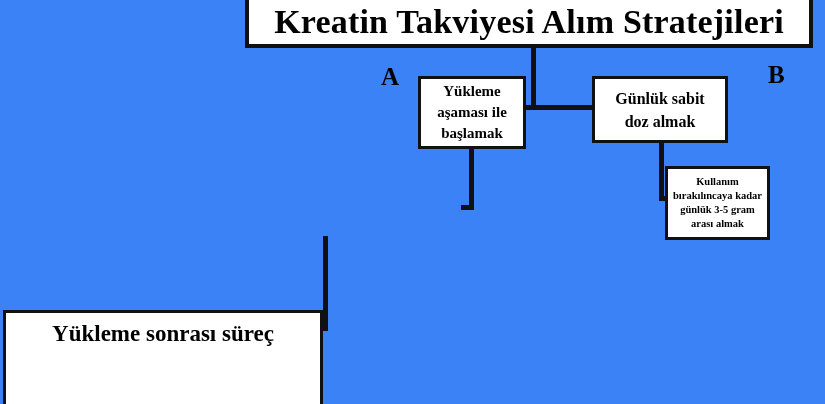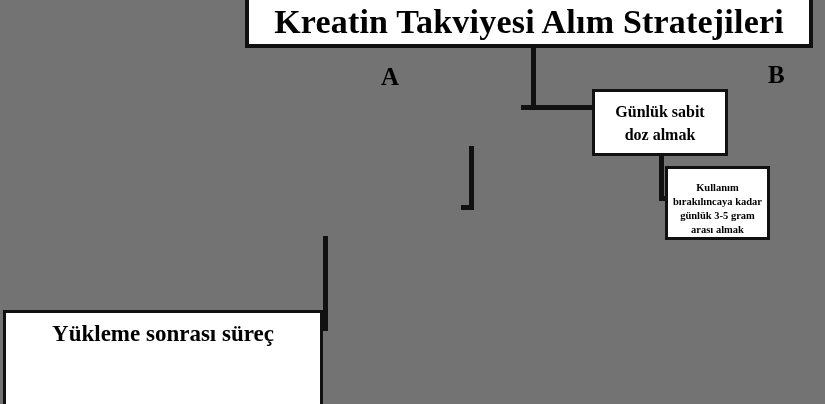--- a/index.html
+++ b/index.html
@@ -4,21 +4,21 @@
 <style>
   html, body {
     margin: 0;
     padding: 0;
     background: #ffffff;
   }
   #canvas {
     position: relative;
     width: 825px;
     height: 404px;
-    background: #737373;
+    background: #3b82f6;
     overflow: hidden;
     font-family: "Liberation Serif", "DejaVu Serif", serif;
     color: #000000;
   }
 
   
   .box {
     position: absolute;
     box-sizing: border-box;
     background: #ffffff;
@@ -63,21 +63,21 @@
   }
   #box-a .txt {
     font-weight: bold;
     font-size: 15px;
     line-height: 21px;
   }
 
   
   #box-b {
     left: 592px;
-    top: 89px;
+    top: 76px;
     width: 136px;
     height: 67px;
   }
   #box-b .txt {
     font-weight: bold;
     font-size: 16px;
     line-height: 23px;
   }
 
   
@@ -103,21 +103,20 @@
     font-size: 16.5px;
     line-height: 25px;
   }
 
   
   #box-daily {
     left: 665px;
     top: 166px;
     width: 105px;
     height: 74px;
-    justify-content: flex-end;
   }
   #box-daily .txt {
     font-weight: bold;
     font-size: 10.5px;
     line-height: 14px;
     padding: 0 2px;
   }
 
   
   #box-after {
@@ -160,20 +159,25 @@
   <div class="line" style="left:659px; top:141px; width:5px; height:60px;"></div>
   <div class="line" style="left:659px; top:196px; width:12px; height:5px;"></div>
 
   <div class="box" id="title-box">
     <div id="title-text">Kreatin Takviyesi Alım Stratejileri</div>
   </div>
 
   <div class="marker" id="marker-a">A</div>
   <div class="marker" id="marker-b">B</div>
 
+  <div class="box" id="box-a">
+    <div class="txt" style="white-space:pre-line;">Yükleme
+aşaması ile
+başlamak</div>
+  </div>
 
   <div class="box" id="box-b">
     <div class="txt" style="white-space:pre-line;">Günlük sabit
 doz almak</div>
   </div>
 
 
   <div class="box" id="box-daily">
     <div class="txt" style="white-space:pre-line;">Kullanım
 bırakılıncaya kadar

